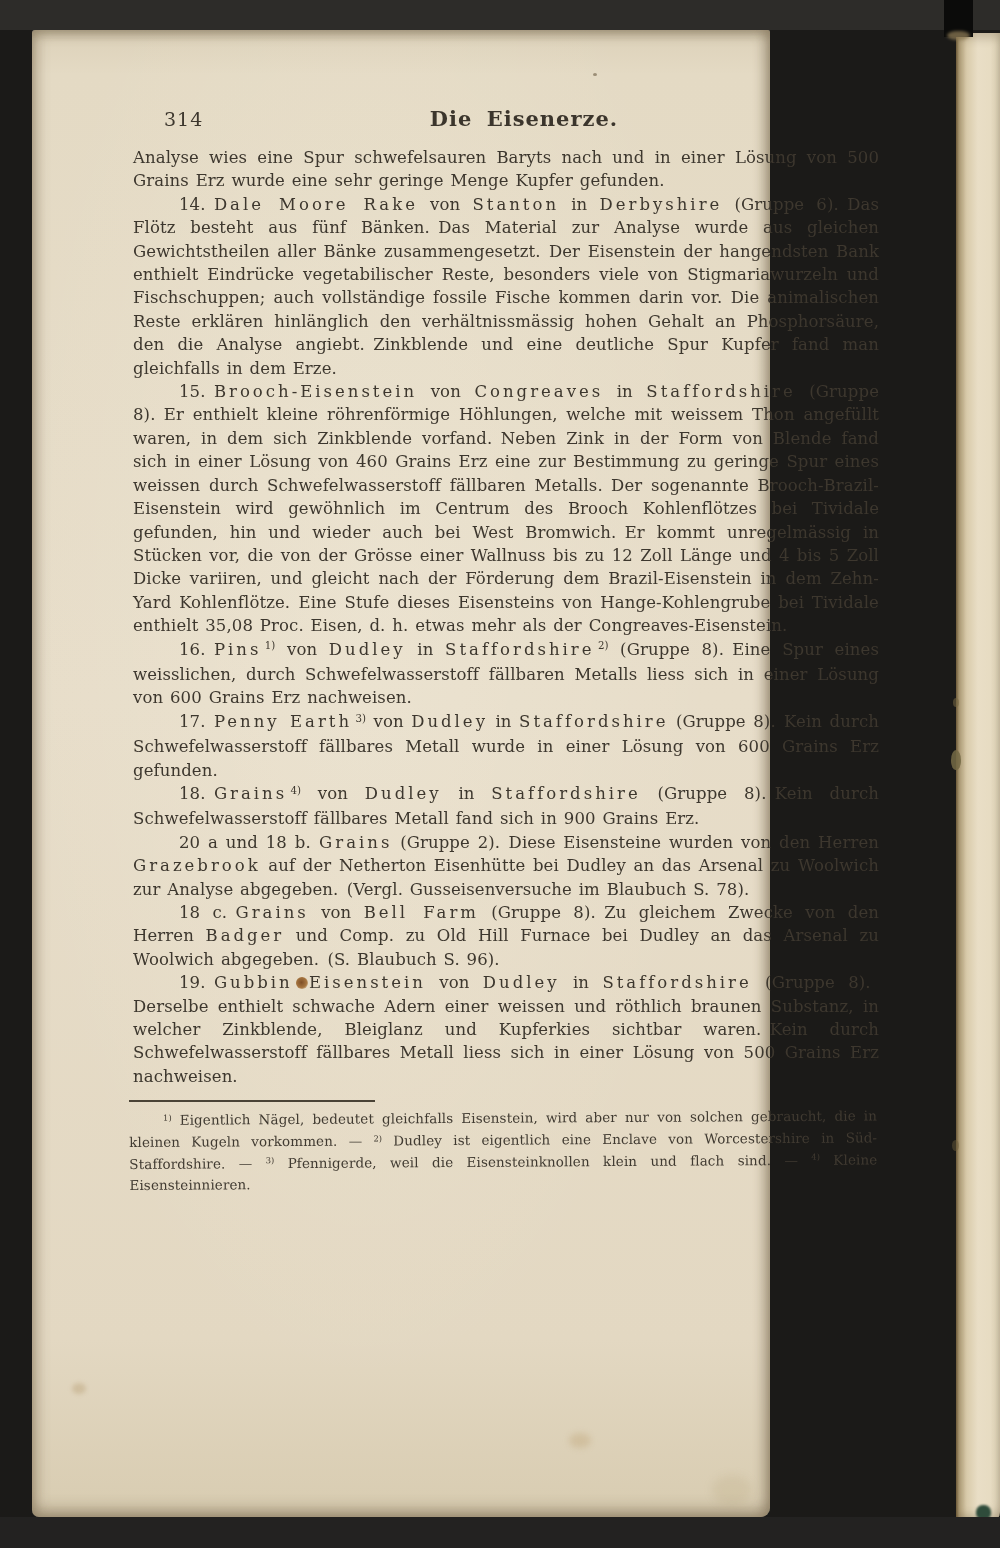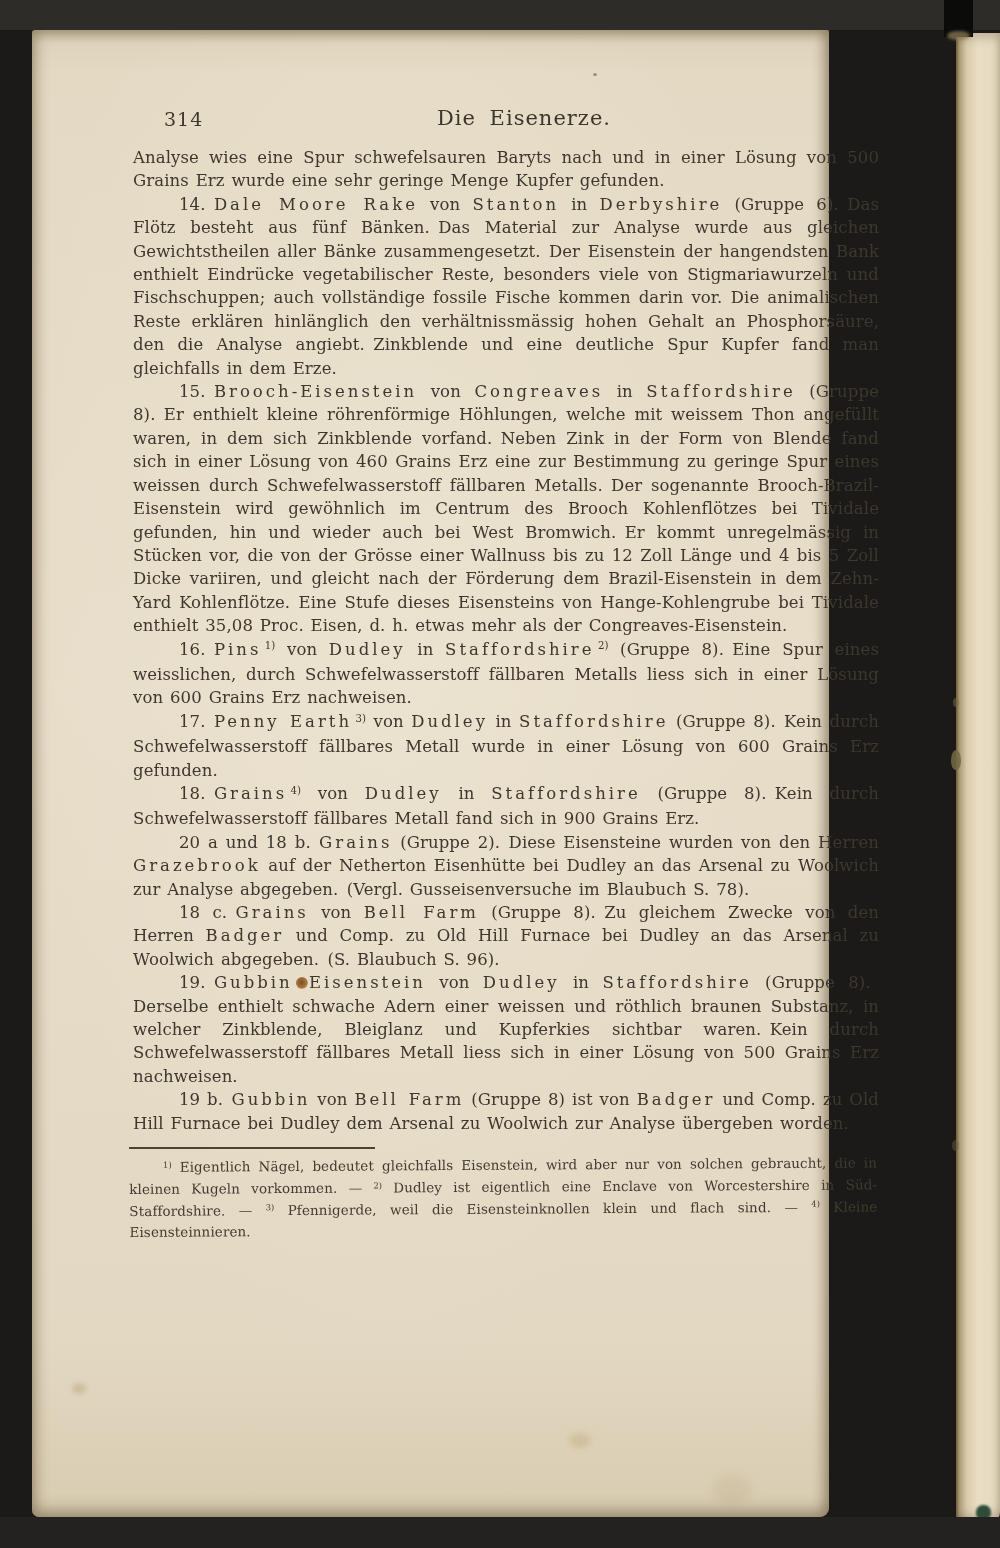--- a/index.html
+++ b/index.html
@@ -2,21 +2,21 @@
 <html lang="de"><head>
 <meta charset="utf-8">
 <style>
   html,body{margin:0;padding:0;}
   body{background:#111; font-family:"DejaVu Serif", serif;}
   .scene{position:relative; width:1000px; height:1548px; background:#1b1a18; overflow:hidden;}
   .top-band{position:absolute; left:0; top:0; width:1000px; height:30px; background:#2d2c29;}
   .bottom-band{position:absolute; left:0; top:1517px; width:1000px; height:31px; background:#232221;}
 
   
-  .page{position:absolute; left:32px; top:30px; width:797px; height:1487px;
+  .page{position:absolute; left:32px; top:30px; width:738px; height:1487px;
     background:
       radial-gradient(ellipse at 45% 38%, rgba(255,252,240,0.18), rgba(0,0,0,0) 62%),
       linear-gradient(180deg,#dcd1b9 0,#e4dac4 3%,#e7ddc9 45%,#e3d8c2 88%,#d8ccb1 100%);
     box-shadow: inset 8px 0 12px rgba(110,92,64,0.18),
                 inset -7px 0 11px rgba(101,84,58,0.30),
                 inset 0 7px 10px rgba(96,80,52,0.26),
                 inset 0 -9px 14px rgba(96,80,52,0.30);
     border-radius:3px 2px 9px 7px;}
 
   
@@ -33,21 +33,21 @@
   .crease-speck-1{position:absolute; left:951px; top:750px; width:10px; height:20px;
     background:#756a45; filter:blur(.6px); border-radius:50% 50% 45% 45%; opacity:.85;}
   .crease-speck-2{position:absolute; left:953px; top:698px; width:6px; height:9px;
     background:rgba(120,105,70,.55); border-radius:50%;}
   .crease-speck-3{position:absolute; left:952px; top:1140px; width:7px; height:11px;
     background:rgba(110,95,60,.45); border-radius:50%;}
 
   
   .page-header{position:absolute; left:119px; top:76px; width:746px; height:30px; text-align:center;}
   .page-number{position:absolute; left:13px; top:2px; font-size:19px; letter-spacing:1px; color:#3d372e;}
-  .running-title{font-size:21px; letter-spacing:1px; word-spacing:6px; color:#3b352c;}
+  .running-title{font-size:21px; letter-spacing:1px; word-spacing:6px; color:#3b352c;font-weight:bold;}
 
   
   .body-text{position:absolute; left:101px; top:116px; width:746px;
     font-size:16.5px; line-height:23.4px; text-align:justify;
     color:#3d372e; word-spacing:1.5px; letter-spacing:0.1px;}
   .para{text-indent:46px; margin:0;}
   .para.noindent{text-indent:0;}
   .para.cont{text-align-last:justify;}
   .sp{letter-spacing:3px;}
   .sup{font-size:0.62em; position:relative; top:-0.5em; letter-spacing:0;}
@@ -85,21 +85,20 @@
 
       <div class="para noindent"><span class="">Analyse wies eine Spur schwefelsauren Baryts nach und in einer Lösung von 500 Grains Erz wurde eine sehr geringe Menge Kupfer gefunden.</span></div>
         <div class="para"><span class="">14. </span><span class="sp ">Dale Moore Rake</span><span class=""> von </span><span class="sp ">Stanton</span><span class=""> in </span><span class="sp ">Derbyshire</span><span class=""> (Gruppe 6). Das Flötz besteht aus fünf Bänken. Das Material zur Analyse wurde aus gleichen Gewichtstheilen aller Bänke zusammengesetzt. Der Eisenstein der hangendsten Bank enthielt Eindrücke vegetabilischer Reste, besonders viele von Stigmariawurzeln und Fischschuppen; auch vollständige fossile Fische kommen darin vor. Die animalischen Reste erklären hinlänglich den verhältnissmässig hohen Gehalt an Phosphorsäure, den die Analyse angiebt. Zinkblende und eine deutliche Spur Kupfer fand man gleichfalls in dem Erze.</span></div>
         <div class="para"><span class="">15. </span><span class="sp ">Brooch-Eisenstein</span><span class=""> von </span><span class="sp ">Congreaves</span><span class=""> in </span><span class="sp ">Staffordshire</span><span class=""> (Gruppe 8). Er enthielt kleine röhrenförmige Höhlungen, welche mit weissem Thon angefüllt waren, in dem sich Zinkblende vorfand. Neben Zink in der Form von Blende fand sich in einer Lösung von 460 Grains Erz eine zur Bestimmung zu geringe Spur eines weissen durch Schwefelwasserstoff fällbaren Metalls. Der sogenannte Brooch-Brazil-Eisenstein wird gewöhnlich im Centrum des Brooch Kohlenflötzes bei Tividale gefunden, hin und wieder auch bei West Bromwich. Er kommt unregelmässig in Stücken vor, die von der Grösse einer Wallnuss bis zu 12 Zoll Länge und 4 bis 5 Zoll Dicke variiren, und gleicht nach der Förderung dem Brazil-Eisenstein in dem Zehn-Yard Kohlenflötze. Eine Stufe dieses Eisensteins von Hange-Kohlengrube bei Tividale enthielt 35,08 Proc. Eisen, d. h. etwas mehr als der Congreaves-Eisenstein.</span></div>
         <div class="para"><span class="">16. </span><span class="sp ">Pins</span><span class=""> </span><span class="sup">1)</span><span class=""> von </span><span class="sp ">Dudley</span><span class=""> in </span><span class="sp ">Staffordshire</span><span class=""> </span><span class="sup">2)</span><span class=""> (Gruppe 8). Eine Spur eines weisslichen, durch Schwefelwasserstoff fällbaren Metalls liess sich in einer Lösung von 600 Grains Erz nachweisen.</span></div>
         <div class="para"><span class="">17. </span><span class="sp ">Penny Earth</span><span class=""> </span><span class="sup">3)</span><span class=""> von </span><span class="sp ">Dudley</span><span class=""> in </span><span class="sp ">Staffordshire</span><span class=""> (Gruppe 8). Kein durch Schwefelwasserstoff fällbares Metall wurde in einer Lösung von 600 Grains Erz gefunden.</span></div>
         <div class="para"><span class="">18. </span><span class="sp ">Grains</span><span class=""> </span><span class="sup">4)</span><span class=""> von </span><span class="sp ">Dudley</span><span class=""> in </span><span class="sp ">Staffordshire</span><span class=""> (Gruppe 8). Kein durch Schwefelwasserstoff fällbares Metall fand sich in 900 Grains Erz.</span></div>
         <div class="para"><span class="">20 a und 18 b. </span><span class="sp ">Grains</span><span class=""> (Gruppe 2). Diese Eisensteine wurden von den Herren </span><span class="sp ">Grazebrook</span><span class=""> auf der Netherton Eisenhütte bei Dudley an das Arsenal zu Woolwich zur Analyse abgegeben. (Vergl. Gusseisenversuche im Blaubuch S. 78).</span></div>
         <div class="para"><span class="">18 c. </span><span class="sp ">Grains</span><span class=""> von </span><span class="sp ">Bell Farm</span><span class=""> (Gruppe 8). Zu gleichem Zwecke von den Herren </span><span class="sp ">Badger</span><span class=""> und Comp. zu Old Hill Furnace bei Dudley an das Arsenal zu Woolwich abgegeben. (S. Blaubuch S. 96).</span></div>
         <div class="para"><span class="">19. </span><span class="sp ">Gubbin Eisenstein</span><span class=""> von </span><span class="sp ">Dudley</span><span class=""> in </span><span class="sp ">Staffordshire</span><span class=""> (Gruppe 8). Derselbe enthielt schwache Adern einer weissen und röthlich braunen Substanz, in welcher Zinkblende, Bleiglanz und Kupferkies sichtbar waren. Kein durch Schwefelwasserstoff fällbares Metall liess sich in einer Lösung von 500 Grains Erz nachweisen.</span></div>
-        <div class="para"><span class="">19 b. </span><span class="sp ">Gubbin</span><span class=""> von </span><span class="sp ">Bell Farm</span><span class=""> (Gruppe 8) ist von </span><span class="sp ">Badger</span><span class=""> und Comp. zu Old Hill Furnace bei Dudley dem Arsenal zu Woolwich zur Analyse übergeben worden.</span></div>
         <div class="footnote-rule" id="footnote-rule"></div>
       <div class="footnotes" id="footnotes"><span class="sup">1)</span><span class=""> Eigentlich Nägel, bedeutet gleichfalls Eisenstein, wird aber nur von solchen gebraucht, die in kleinen Kugeln vorkommen. — </span><span class="sup">2)</span><span class=""> Dudley ist eigentlich eine Enclave von Worcestershire in Süd-Staffordshire. — </span><span class="sup">3)</span><span class=""> Pfennigerde, weil die Eisensteinknollen klein und flach sind. — </span><span class="sup">4)</span><span class=""> Kleine Eisensteinnieren.</span></div>
     </div>
 
     <div class="stain-brown"></div>
     <div class="header-speck"></div>
     <div class="stain-faint-1"></div>
     <div class="stain-faint-2"></div>
     <div class="stain-faint-3"></div>
   </div>

